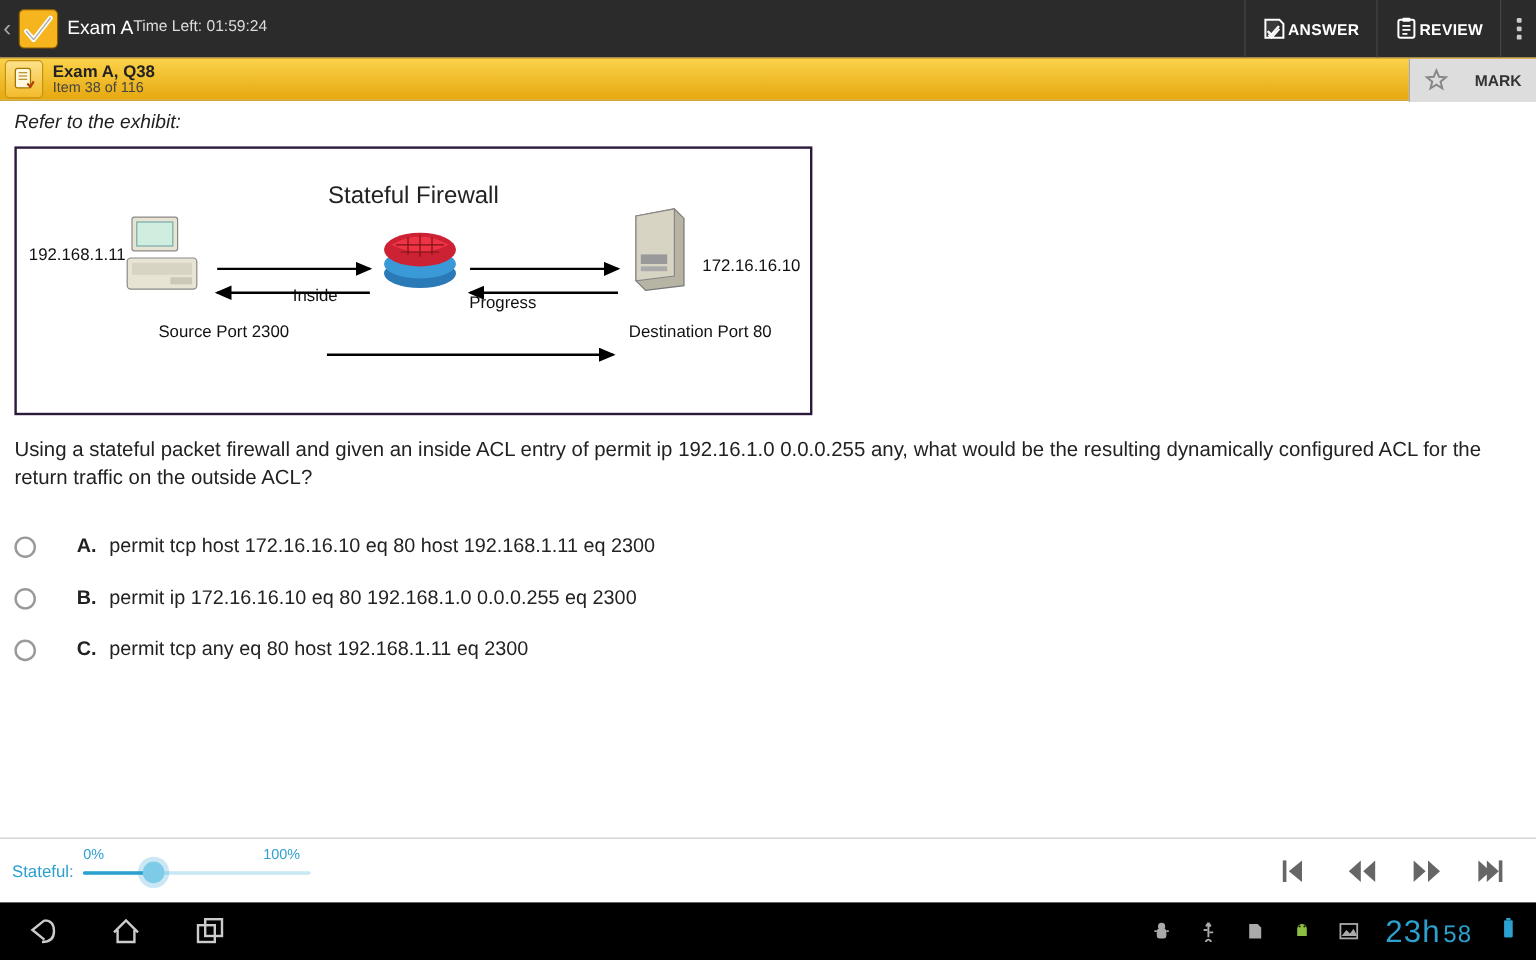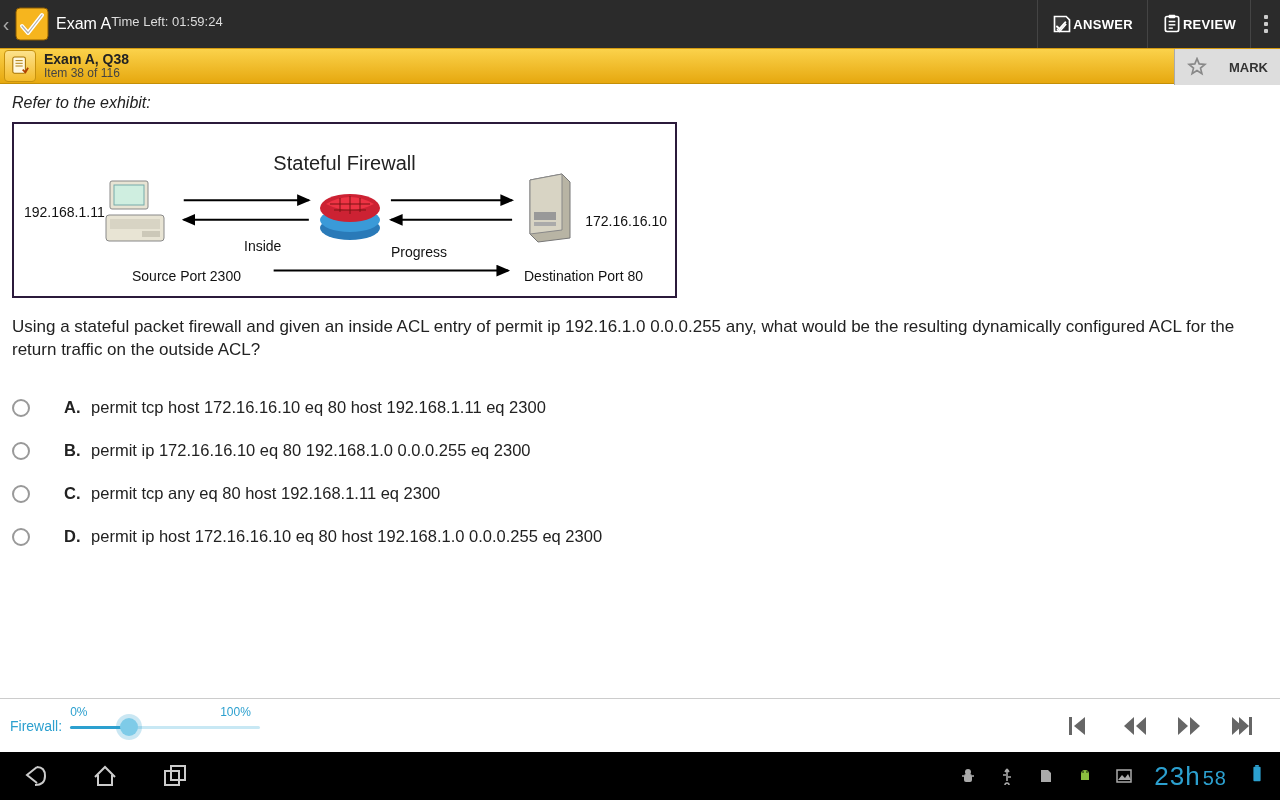--- a/index.html
+++ b/index.html
@@ -26,21 +26,21 @@
   .qbar .qicon svg { width:18px; height:20px; }
   .qbar .qtitles { margin-left:8px; display:flex; flex-direction:column; line-height:1.05; }
   .qbar .qtitle { font-size:14px; font-weight:bold; color:#222; }
   .qbar .qsub { font-size:12px; color:#444; }
   .qbar .mark { position:absolute; right:0; top:0; height:36px; background:#ddd; display:flex; align-items:center; gap:22px; padding:0 12px; border-left:1px solid #aaa; cursor:pointer; font-size:13px; font-weight:600; color:#333; }
   .qbar .mark svg { width:20px; height:20px; fill:none; stroke:#888; stroke-width:2; }
 
   
   .content { height: 614px; overflow:auto; padding: 10px 12px 0 12px; font-size:16px; color:#222; }
   .prompt-line { margin-bottom: 10px; font-style: italic; }
-  .exhibit { width: 665px; height:176px; border:2px solid #2b1a3b; position:relative; margin-bottom:18px; background:#fff; }
+  .exhibit { width: 665px; height:224px; border:2px solid #2b1a3b; position:relative; margin-bottom:18px; background:#fff; }
   .exhibit .ex-title { position:absolute; top:28px; left:0; right:0; text-align:center; font-size:20px; }
   .exhibit .ex-label { position:absolute; font-size:14px; color:#111; }
   .exhibit .ip-left { top:80px; left:10px; }
   .exhibit .ip-right { top:89px; right:8px; }
   .exhibit .inside { top:114px; left:230px; }
   .exhibit .outside { top:120px; left:377px; }
   .exhibit .srcport { top:144px; left:118px; }
   .exhibit .dstport { top:144px; left:510px; }
   .exhibit svg.arrows { position:absolute; top:0; left:0; width:100%; height:100%; }
   .exhibit .pc { position:absolute; top:55px; left:90px; width:66px; height:68px; }
@@ -213,29 +213,25 @@
       <div class="txt"><span class="lettertxt">A.</span> <span>permit tcp host 172.16.16.10 eq 80 host 192.168.1.11 eq 2300</span></div>
     </div>
     <div class="opt">
       <div class="radio"></div>
       <div class="txt"><span class="lettertxt">B.</span> <span>permit ip 172.16.16.10 eq 80 192.168.1.0 0.0.0.255 eq 2300</span></div>
     </div>
     <div class="opt">
       <div class="radio"></div>
       <div class="txt"><span class="lettertxt">C.</span> <span>permit tcp any eq 80 host 192.168.1.11 eq 2300</span></div>
     </div>
-    <div class="opt">
-      <div class="radio"></div>
-      <div class="txt"><span class="lettertxt">D.</span> <span>permit ip host 172.16.16.10 eq 80 host 192.168.1.0 0.0.0.255 eq 2300</span></div>
-    </div>
   </div>
 </div>
 
 <div class="bottombar">
-  <div class="plabel">Firewall:</div>
+  <div class="plabel">Stateful:</div>
   <div class="slider-wrap">
     <span class="pct pct0">0%</span>
     <span class="pct pct100">100%</span>
     <div class="track"></div>
     <div class="track-fill"></div>
     <div class="thumb"></div>
   </div>
   <div class="navspacer"></div>
   <div class="navbtn">
       <svg viewBox="0 0 28 22">

